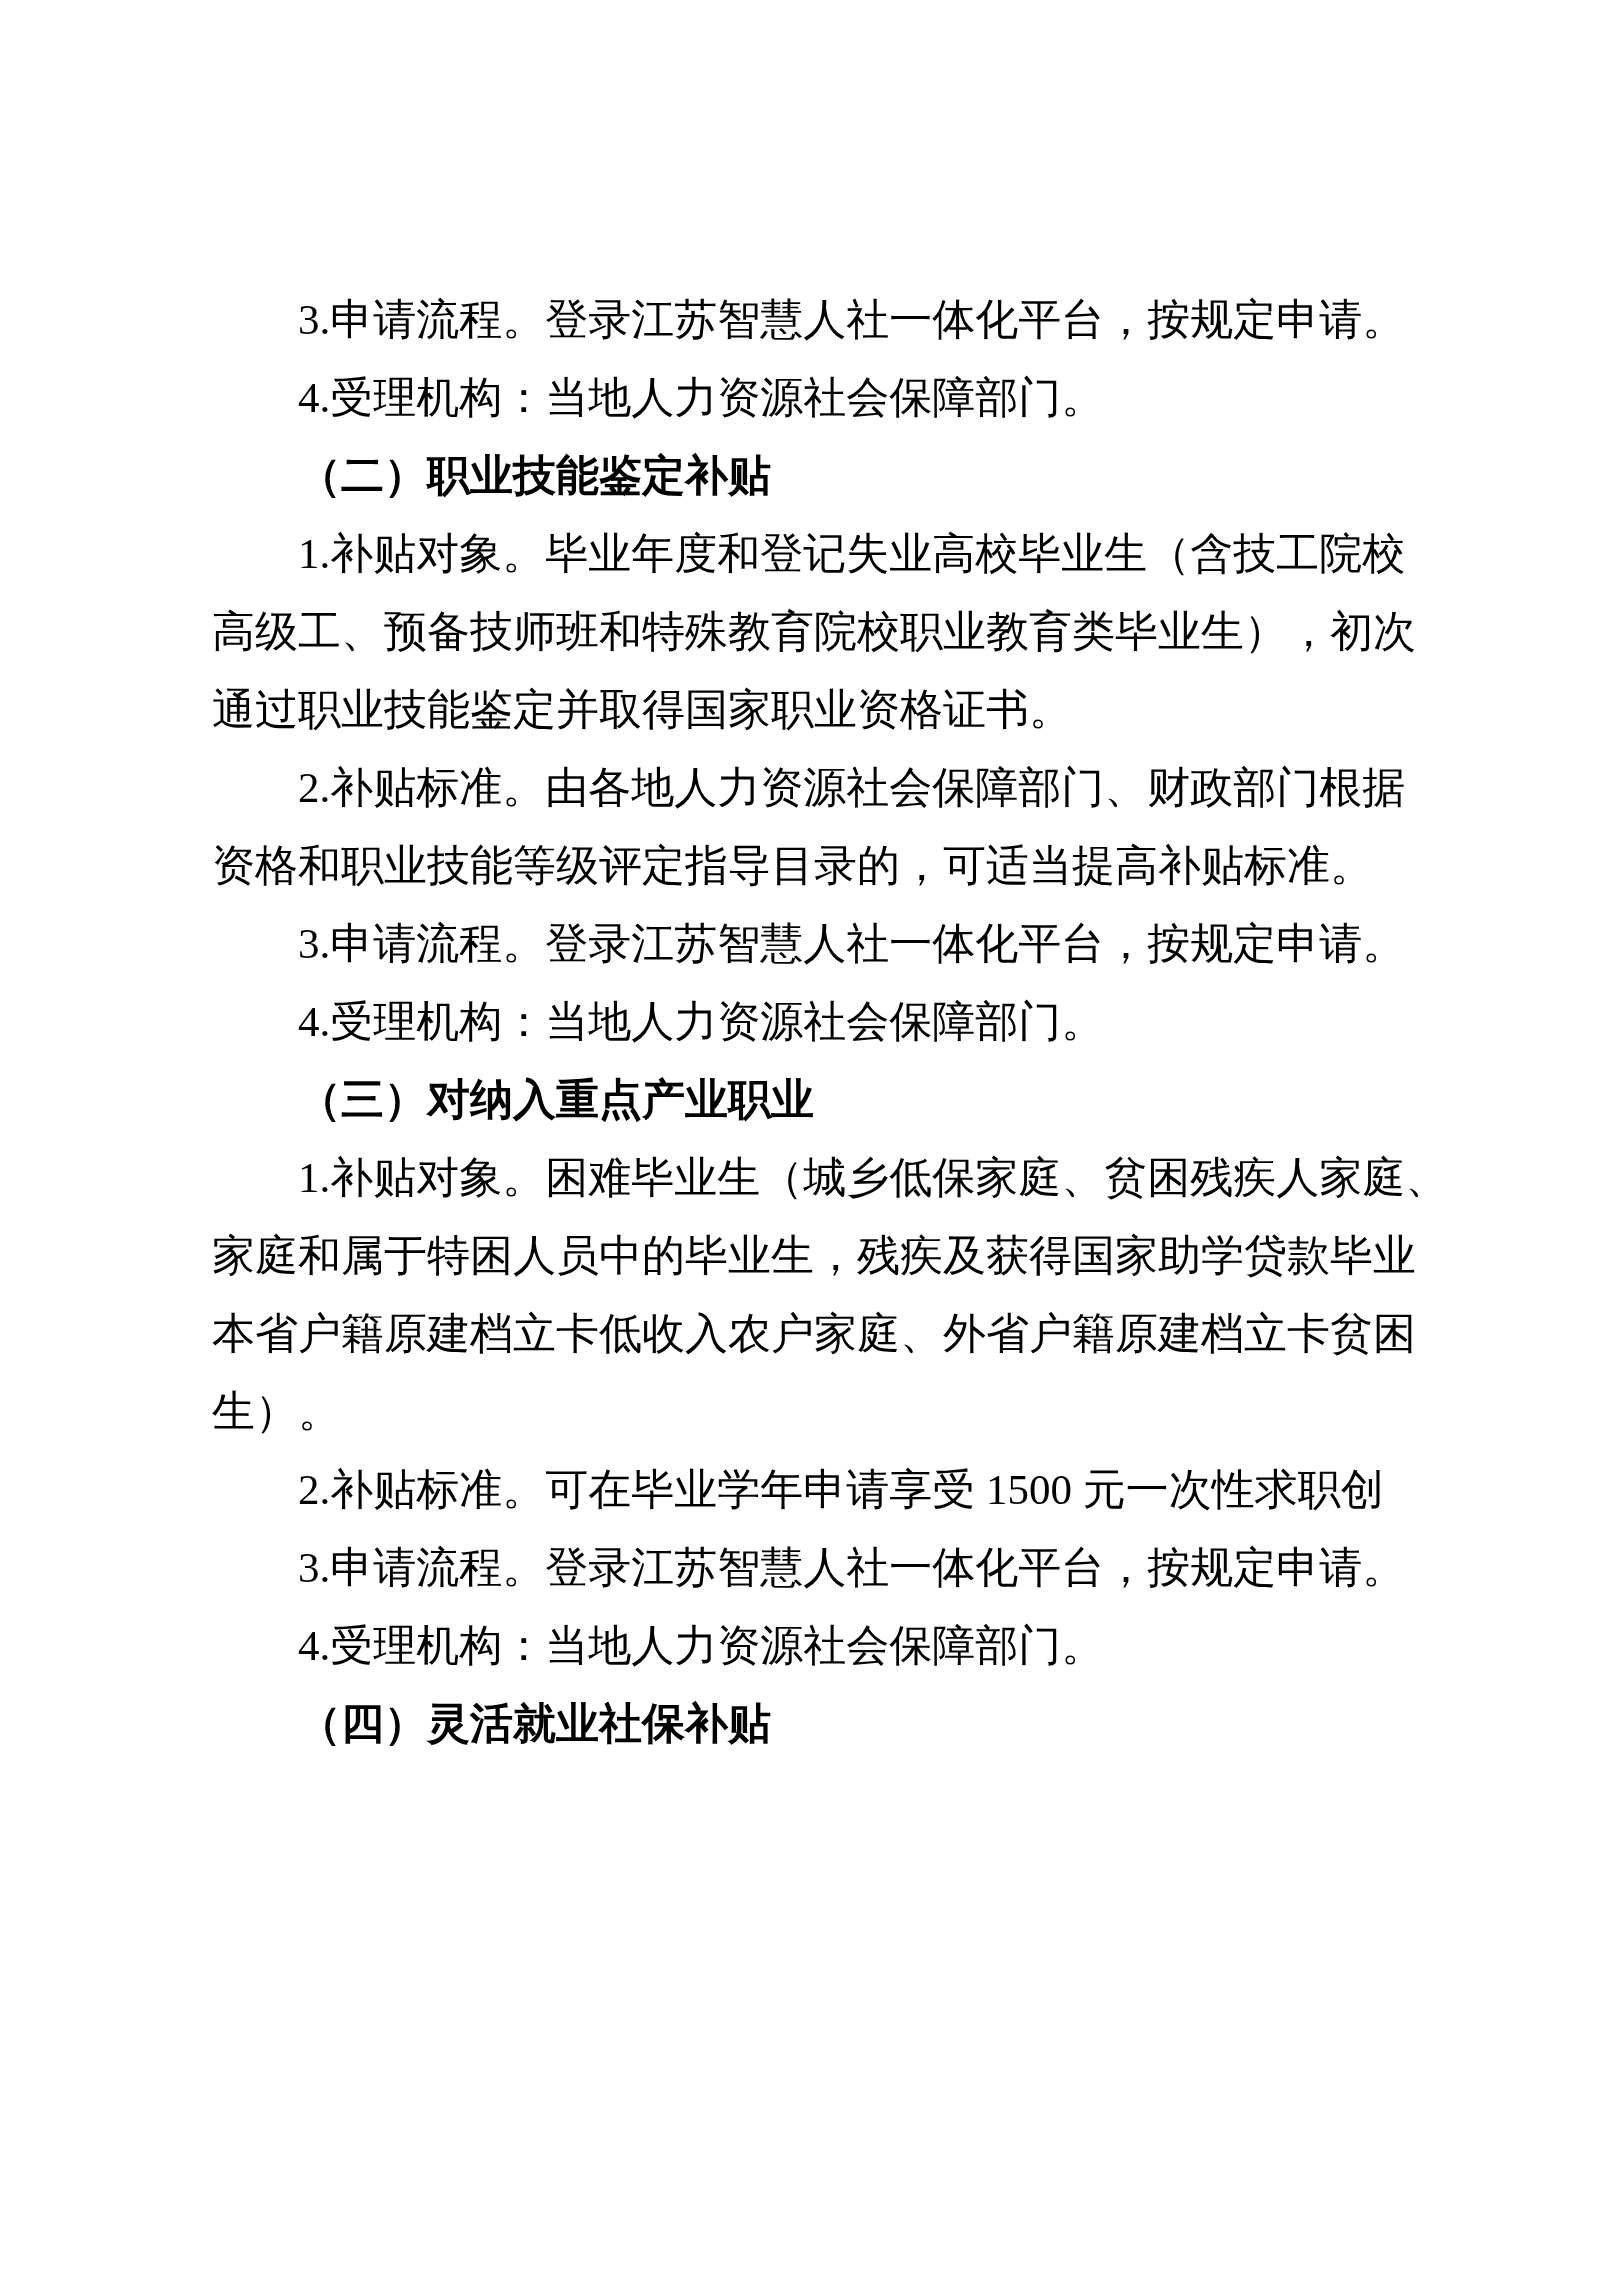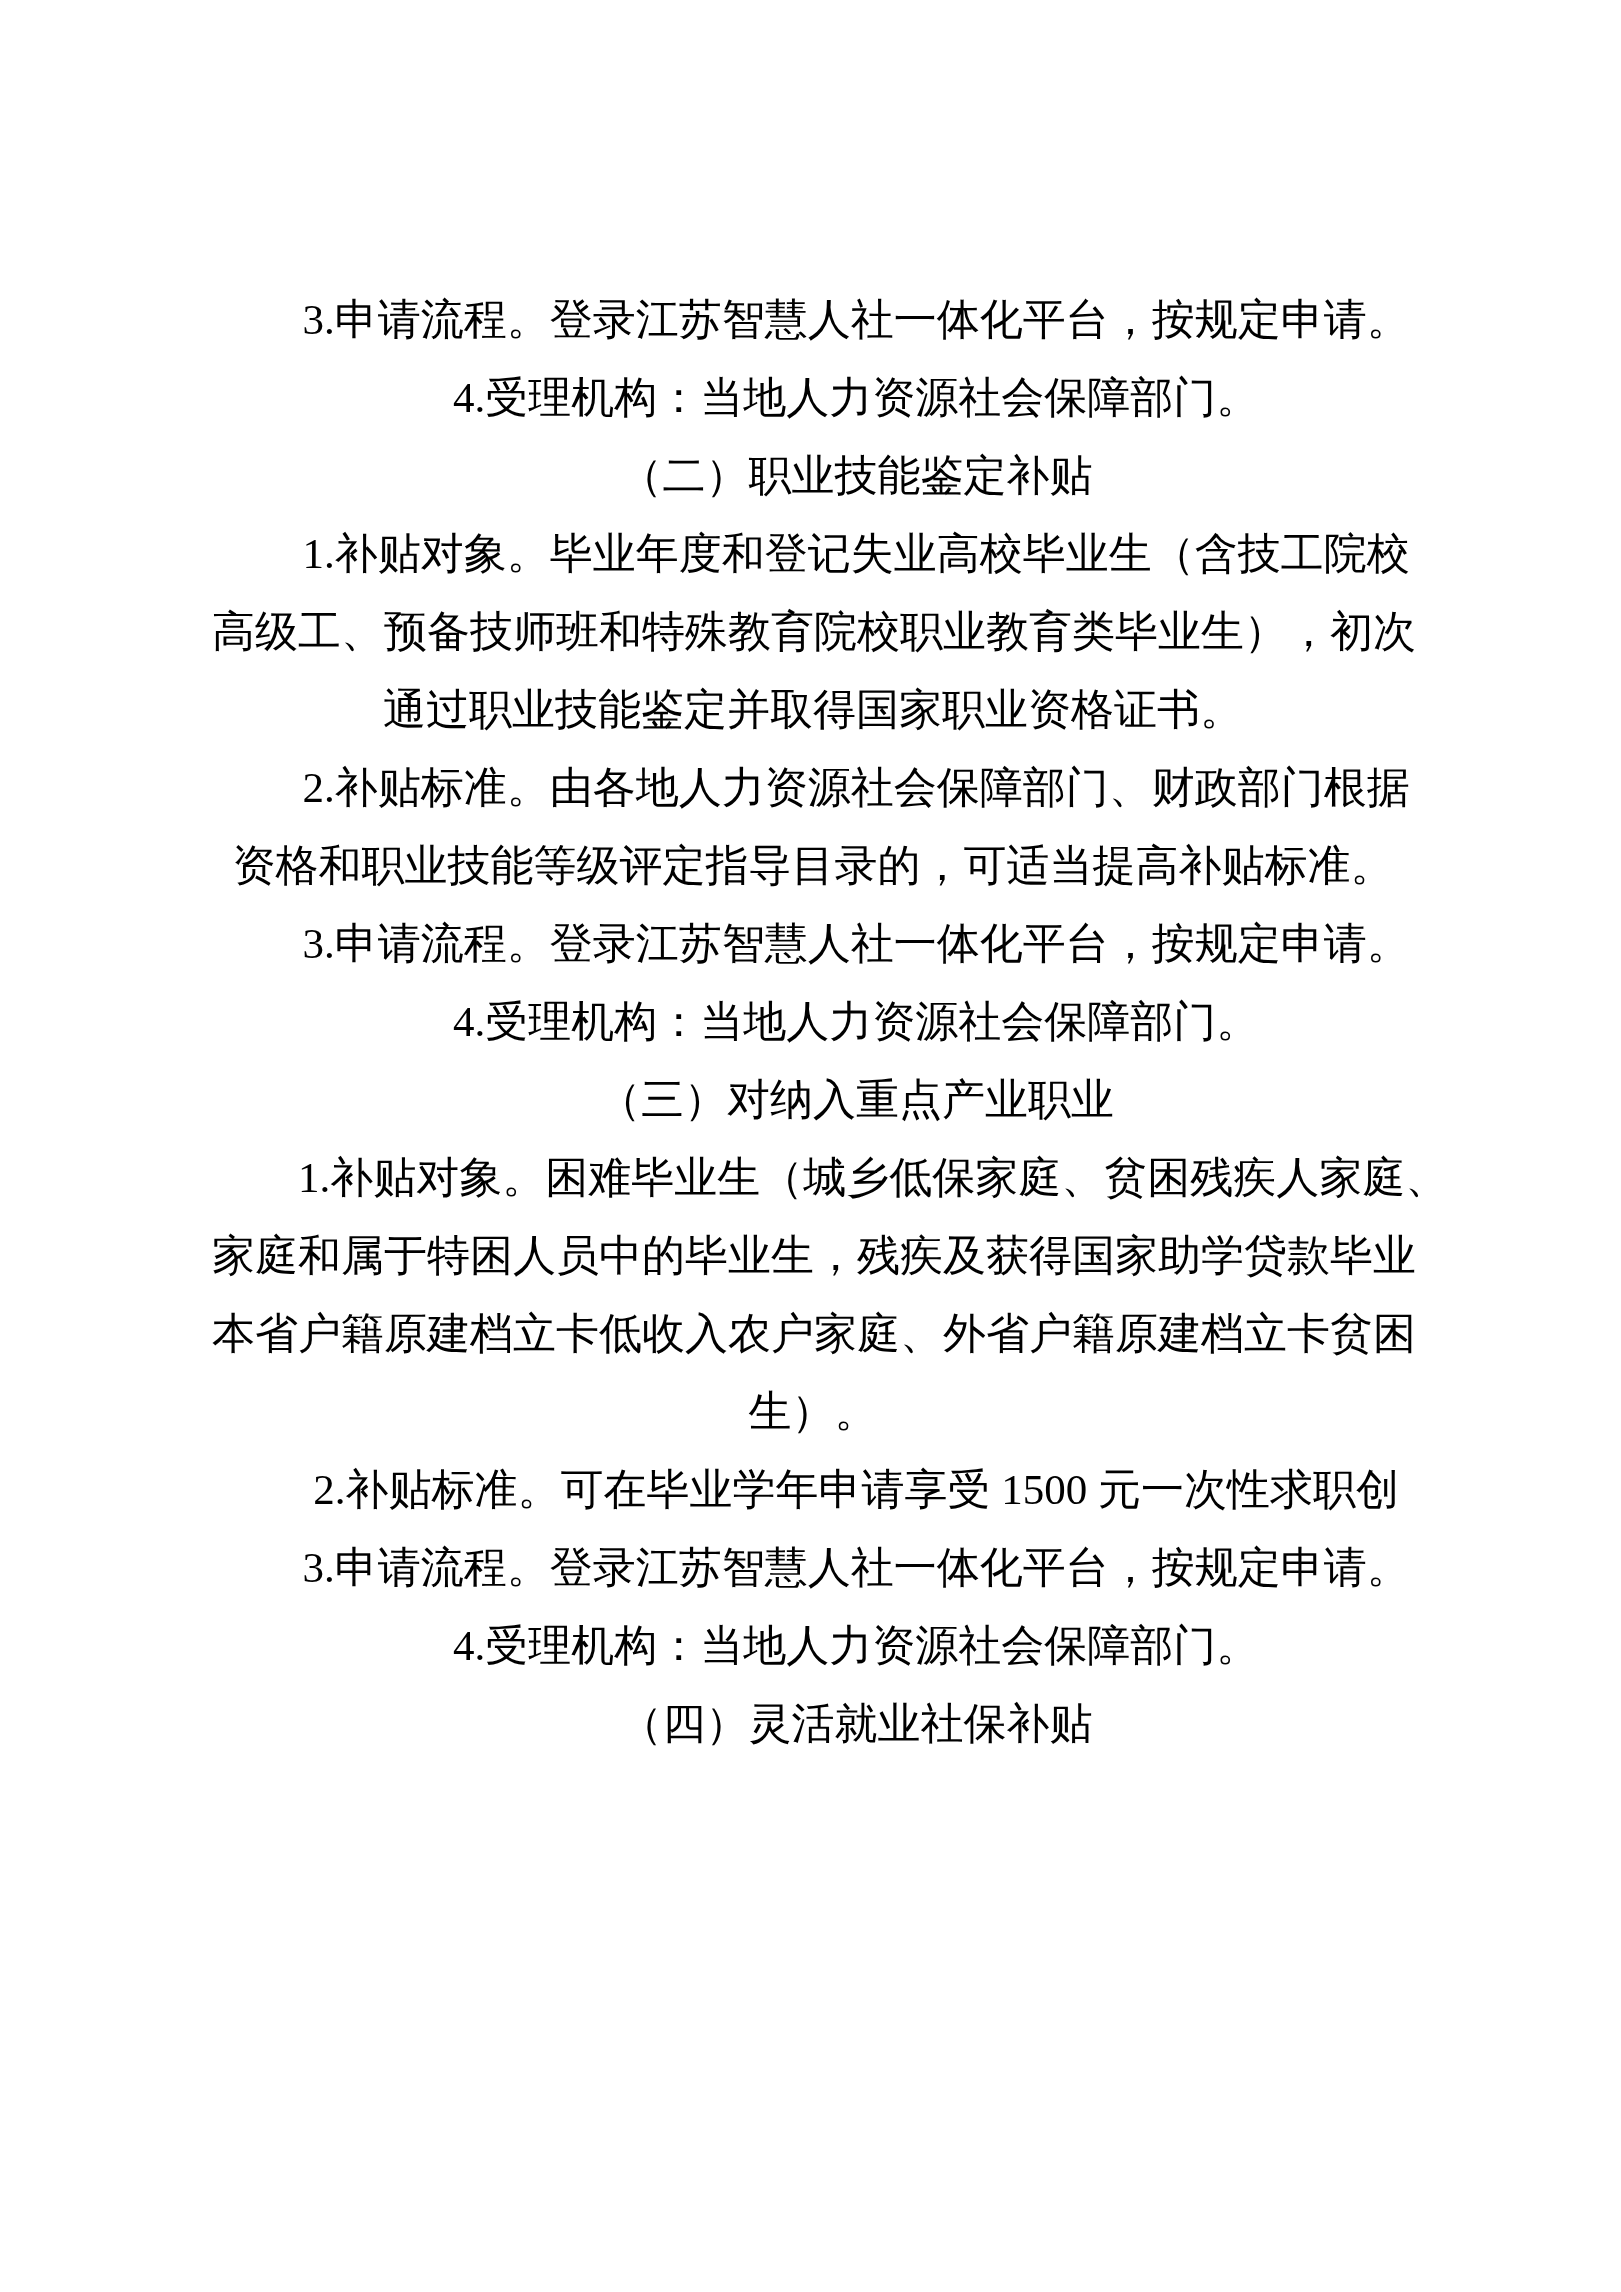--- a/index.html
+++ b/index.html
@@ -13,35 +13,34 @@
     height: 2293px;
     background: #ffffff;
     overflow: hidden;
     font-family: "Liberation Serif", "DejaVu Serif", serif;
   }
   .text-block {
     position: absolute;
     left: 212px;
     top: 281px;
     width: 1202px;
-    text-align: center;
   }
   .line {
     font-size: 43px;
     line-height: 78px;
     height: 78px;
     color: #000000;
     white-space: nowrap;
     letter-spacing: 0px;
   }
   .line.indent {
     padding-left: 86px; 
   }
   .line.heading {
-    font-weight: 400;
+    font-weight: 700;
   }
 </style>
 </head>
 <body>
 
 <div class="page">
   <div class="text-block">
     <div class="line indent">3.申请流程。登录江苏智慧人社一体化平台，按规定申请。</div>
     <div class="line indent">4.受理机构：当地人力资源社会保障部门。</div>
     <div class="line indent heading">（二）职业技能鉴定补贴</div>

